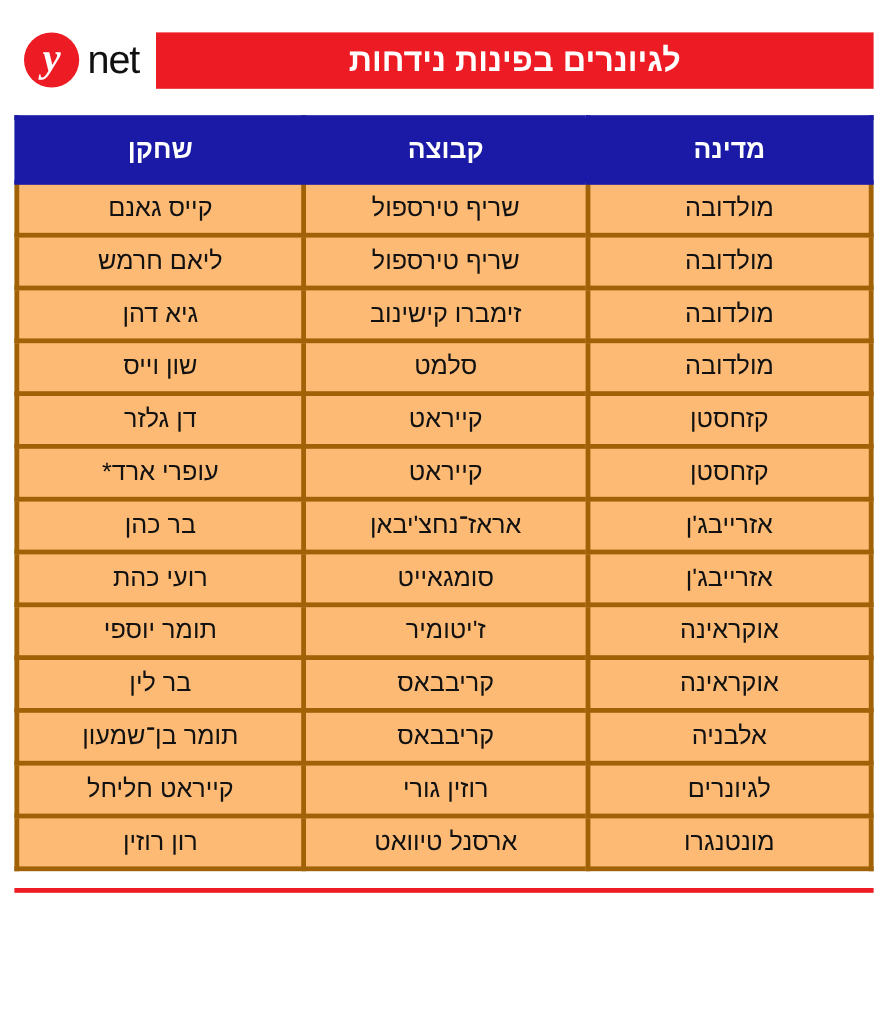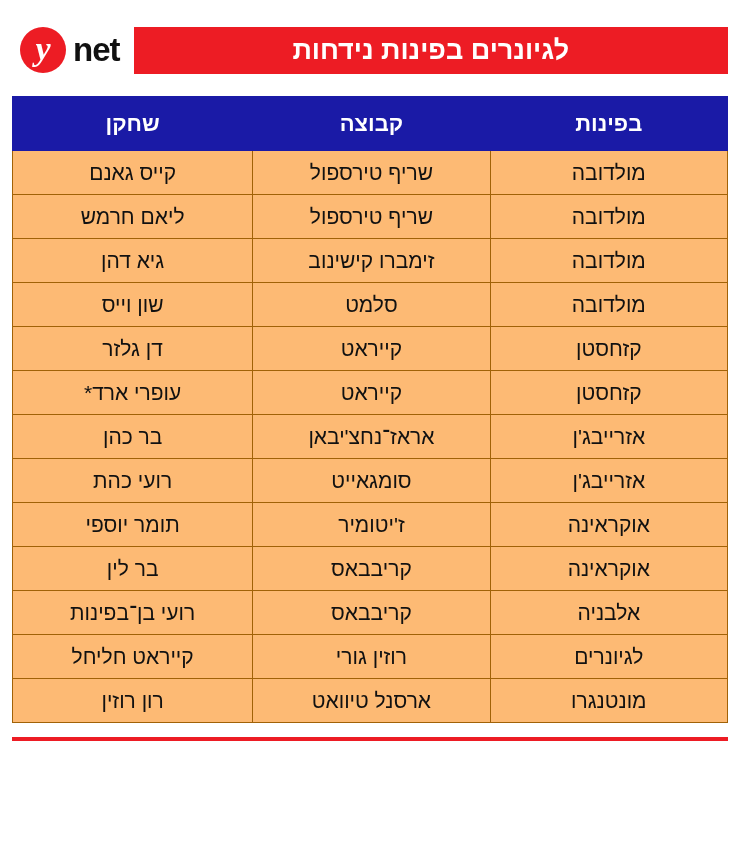--- a/index.html
+++ b/index.html
@@ -69,38 +69,38 @@
     color: #ffffff;
     font-family: "Liberation Serif", serif;
     font-style: italic;
     font-size: 34px;
     font-weight: bold;
     line-height: 1;
     transform: translateY(-1px);
   }
   .logo-word {
     font-size: 33px;
-    font-weight: bold;
+    font-weight: normal;
     color: #111111;
     letter-spacing: -1px;
   }
 
   
   .table-wrap {
     margin-top: 14px;
   }
   table.data {
     width: 100%;
     border-collapse: collapse;
     table-layout: fixed;
     direction: rtl;
   }
   table.data th,
   table.data td {
-    border: 1px solid #a16207;
+    border: 4px solid #a16207;
     text-align: center;
     height: 44px;
     font-size: 21px;
     padding: 0 6px;
     box-sizing: border-box;
   }
   table.data thead th {
     background: #1a1aa6;
     color: #ffffff;
     font-weight: bold;
@@ -152,21 +152,21 @@
 
   <div class="table-wrap">
     <table class="data">
       <colgroup>
         <col class="c-country">
         <col class="c-team">
         <col class="c-player">
       </colgroup>
       <thead>
         <tr>
-          <th>בפינות</th>
+          <th>מדינה</th>
           <th>קבוצה</th>
           <th>שחקן</th>
         </tr>
       </thead>
       <tbody>
         <tr>
           <td>מולדובה</td>
           <td>שריף טירספול</td>
           <td>קייס גאנם</td>
         </tr>
@@ -211,21 +211,21 @@
           <td>תומר יוספי</td>
         </tr>
         <tr>
           <td>אוקראינה</td>
           <td>קריבבאס</td>
           <td>בר לין</td>
         </tr>
         <tr>
           <td>אלבניה</td>
           <td>קריבבאס</td>
-          <td>רועי בן־בפינות</td>
+          <td>תומר בן־שמעון</td>
         </tr>
         <tr>
           <td>לגיונרים</td>
           <td>רוזין גורי</td>
           <td>קייראט חליחל</td>
         </tr>
         <tr>
           <td>מונטנגרו</td>
           <td>ארסנל טיוואט</td>
           <td>רון רוזין</td>

